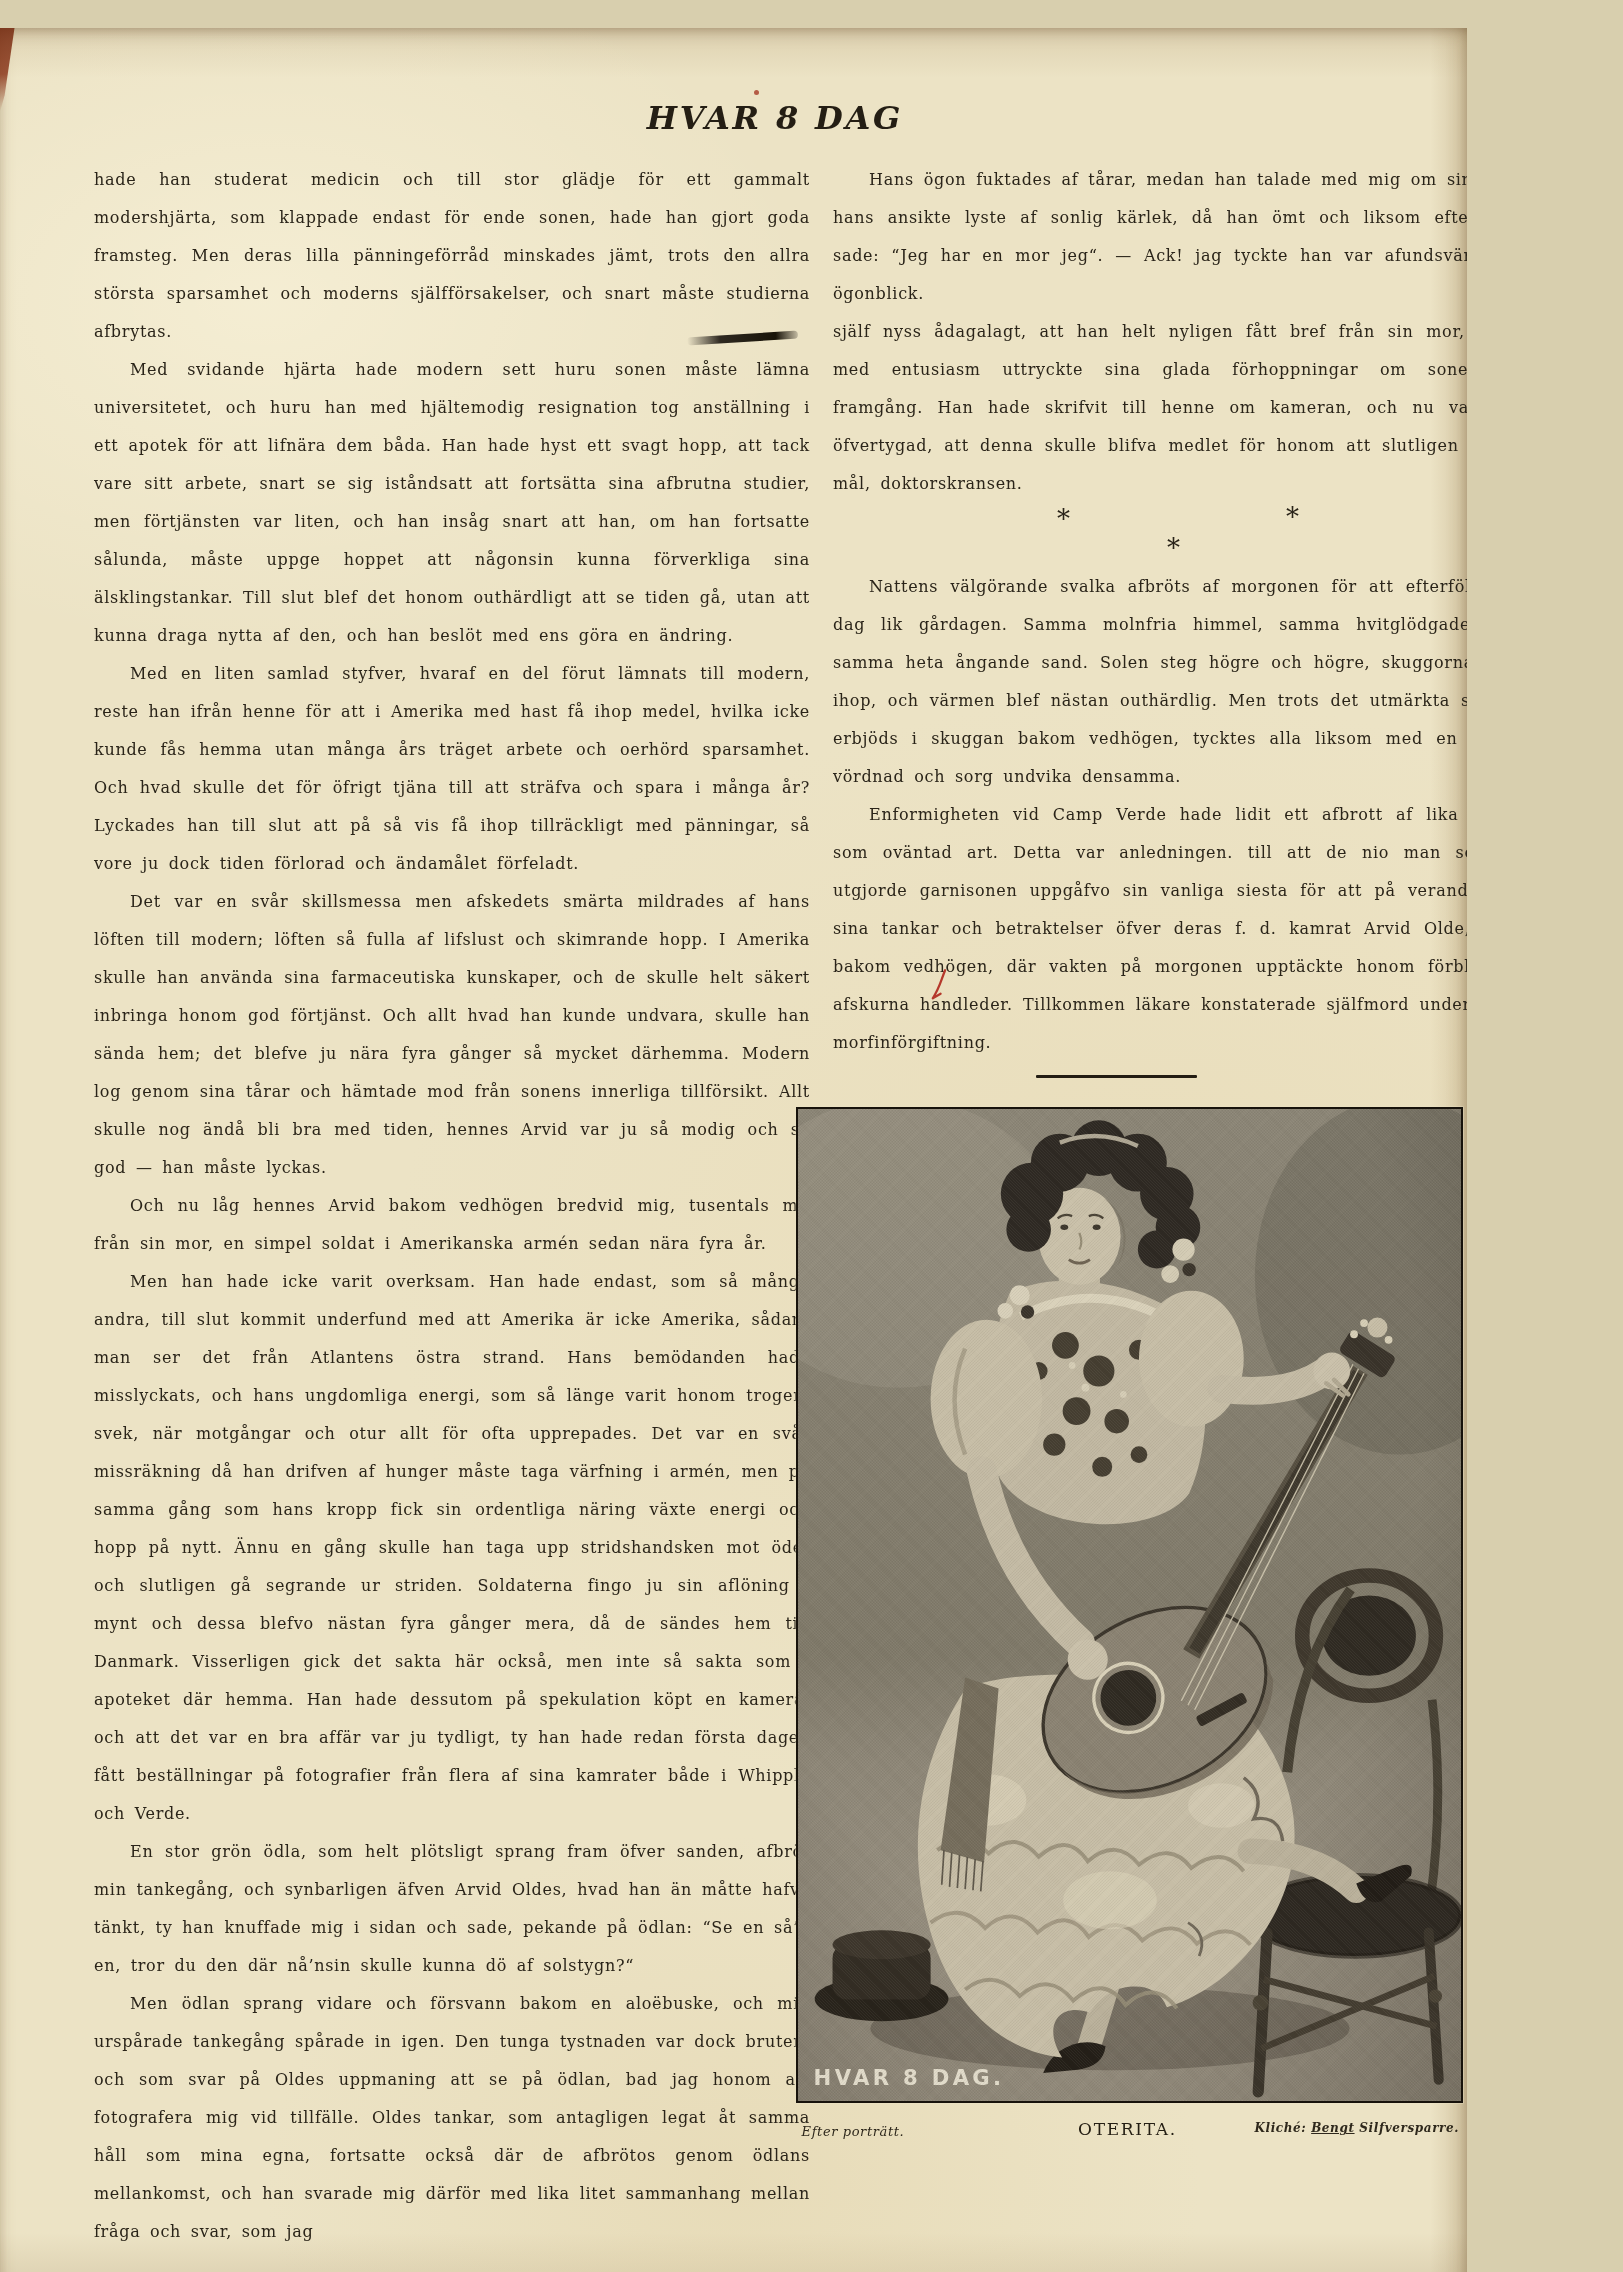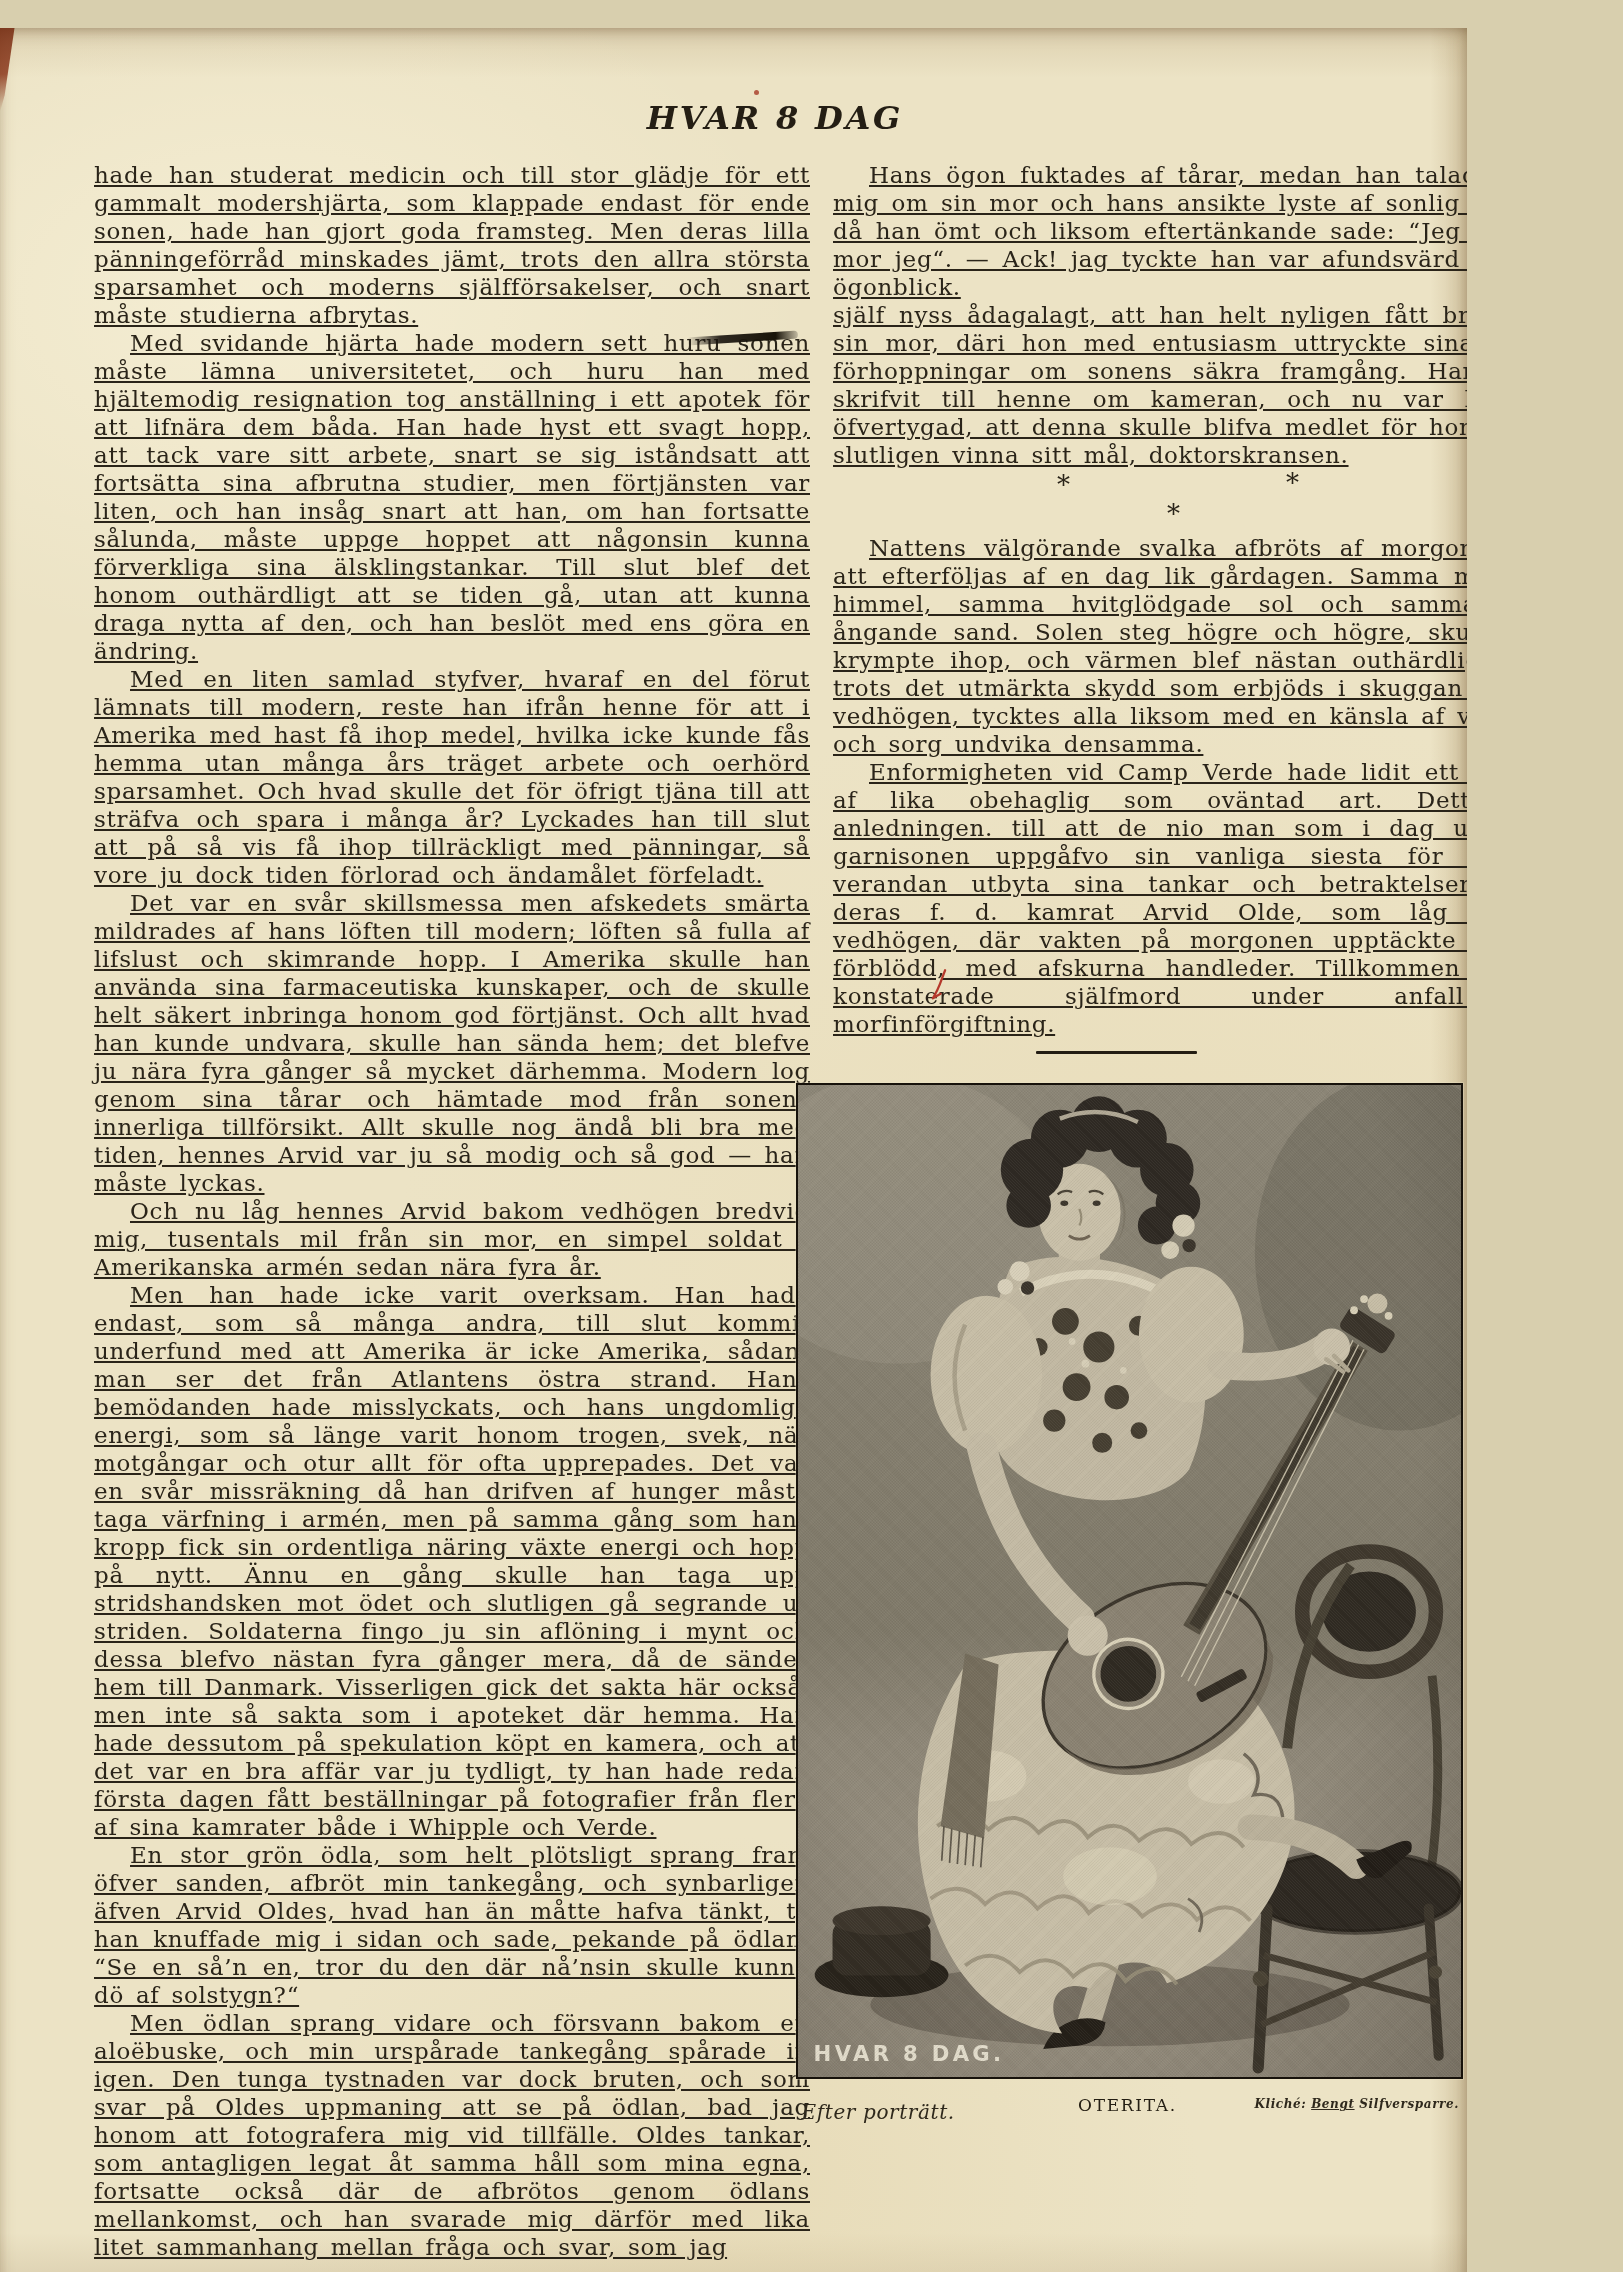--- a/index.html
+++ b/index.html
@@ -40,24 +40,24 @@
     color:#241e14;
   }
   .columns{
     position:absolute;top:133px;left:94px;width:1464px;
     display:flex;justify-content:space-between;
   }
   .column{width:716px;}
   .column.right{width:725px;}
   .para{
     margin:0;
-    font-size:23px;line-height:28px;
+    font-size:16px;line-height:38px;
     text-align:justify;text-justify:inter-word;
     text-indent:36px;
-    letter-spacing:0.7px;word-spacing:3.9px;text-decoration:underline;
+    letter-spacing:0.7px;word-spacing:3.9px;
   }
   .para.noindent{text-indent:0;}
   .ink-smudge{
     position:absolute;left:687px;top:306px;width:111px;height:8.4px;
     background:linear-gradient(90deg, rgba(25,20,14,0), rgba(25,20,14,.9) 30%, #191409 80%, rgba(25,20,14,.2));
     border-radius:5px;
     transform:rotate(-3.5deg);
   }
   .stars{position:relative;height:62px;margin-top:3.3px;}
   .stars span{
@@ -83,21 +83,21 @@
     position:absolute;inset:0;pointer-events:none;
     background-image:
       repeating-linear-gradient(45deg, rgba(250,245,230,.05) 0 0.6px, rgba(0,0,0,0) 0.6px 2.2px),
       repeating-linear-gradient(-45deg, rgba(30,25,18,.05) 0 0.6px, rgba(0,0,0,0) 0.6px 2.2px);
   }
   .caption-row{
     position:relative;width:663px;height:29px;margin-top:14.5px;
   }
   .cap-left{
     position:absolute;left:5.6px;top:5.6px;
-    font-style:italic;font-size:20px;letter-spacing:0.6px;color:#2e281c;
+    font-style:italic;font-size:13px;letter-spacing:0.6px;color:#2e281c;
   }
   .cap-title{
     position:absolute;left:50%;transform:translateX(-50%);top:1.1px;
     font-size:17px;letter-spacing:1.7px;color:#241e13;
   }
   .cap-right{
     position:absolute;right:0;top:3.3px;
     font-style:italic;font-weight:bold;font-size:12px;letter-spacing:0.6px;color:#2e281c;
   }
   .cap-right .u{text-decoration:underline;}

